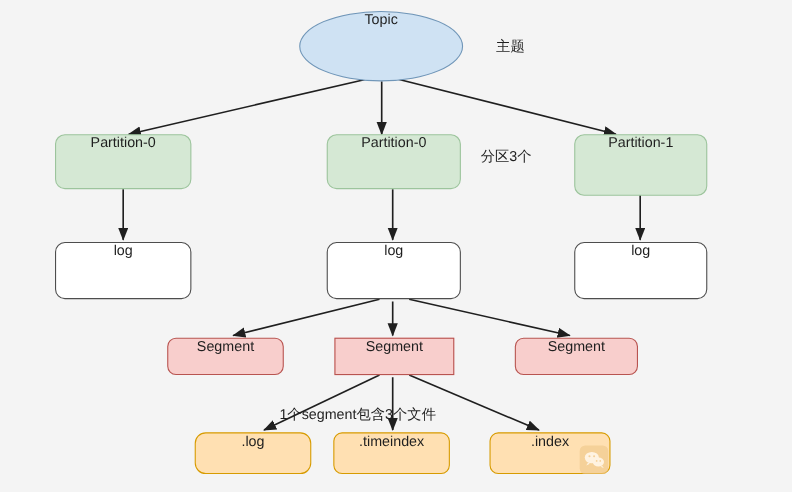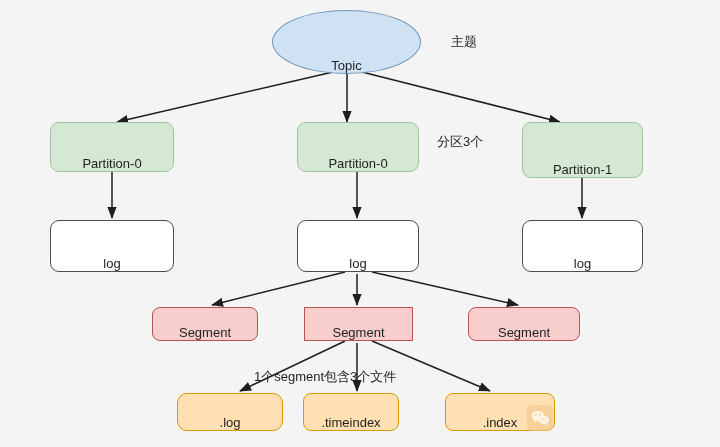--- a/index.html
+++ b/index.html
@@ -24,21 +24,21 @@
     left: 0;
     top: 0;
     width: 720px;
     height: 447px;
     pointer-events: none;
   }
   .node {
     position: absolute;
     box-sizing: border-box;
     display: flex;
-    align-items: flex-end;
+    align-items: flex-start;
     justify-content: center;
     font-size: 13px;
     color: #1f1f1f;
     text-align: center;
     line-height: 1.1;
     white-space: nowrap;
   }
   .node-topic {
     border: 1px solid #7096b8;
     background: #cfe2f3;
@@ -180,21 +180,21 @@
   </div>
 
   <div class="annotation" style="left:254px; top:370px;">
     <span>1个segment包含3个文件</span>
   </div>
 
   <div class="node node-file" style="left:177px; top:393px; width:106px; height:38px;border-radius:10px;">
     <span>.log</span>
   </div>
 
-  <div class="node node-file" style="left:303px; top:393px; width:96px; height:38px;">
+  <div class="node node-file" style="left:303px; top:393px; width:106px; height:38px;">
     <span>.timeindex</span>
   </div>
 
   <div class="node node-file" style="left:445px; top:393px; width:110px; height:38px;">
     <span>.index</span>
   </div>
 
   <div class="watermark" style="left:527px; top:405px;">
     <span class="wm-badge">
       <svg width="19" height="16" viewBox="0 0 19 16" aria-hidden="true">

